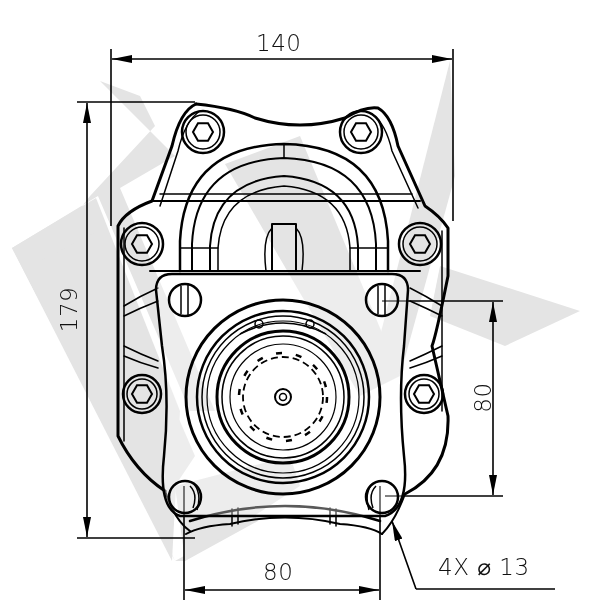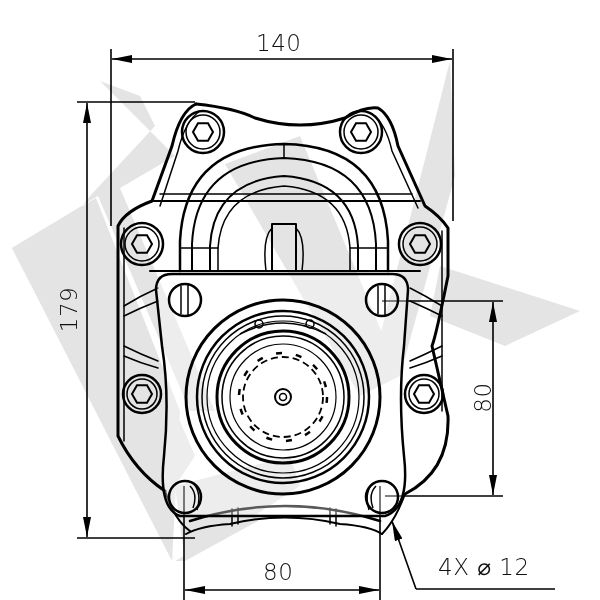--- a/index.html
+++ b/index.html
@@ -175,14 +175,14 @@
       <circle cx="283" cy="381" r="8" stroke-width="2"></circle>
       <circle cx="283" cy="381" r="3.5" stroke-width="1.5"></circle>
     </g>
   </svg>
 
   
   <div id="dim-width" class="dim-text">140</div>
   <div id="dim-height" class="dim-text rot">179</div>
   <div id="dim-bolt-v" class="dim-text rot">80</div>
   <div id="dim-bolt-h" class="dim-text">80</div>
-  <div id="dim-holes" class="dim-text">4X ⌀ 12</div>
+  <div id="dim-holes" class="dim-text">4X ⌀ 13</div>
 </div>
 
 </body></html>

